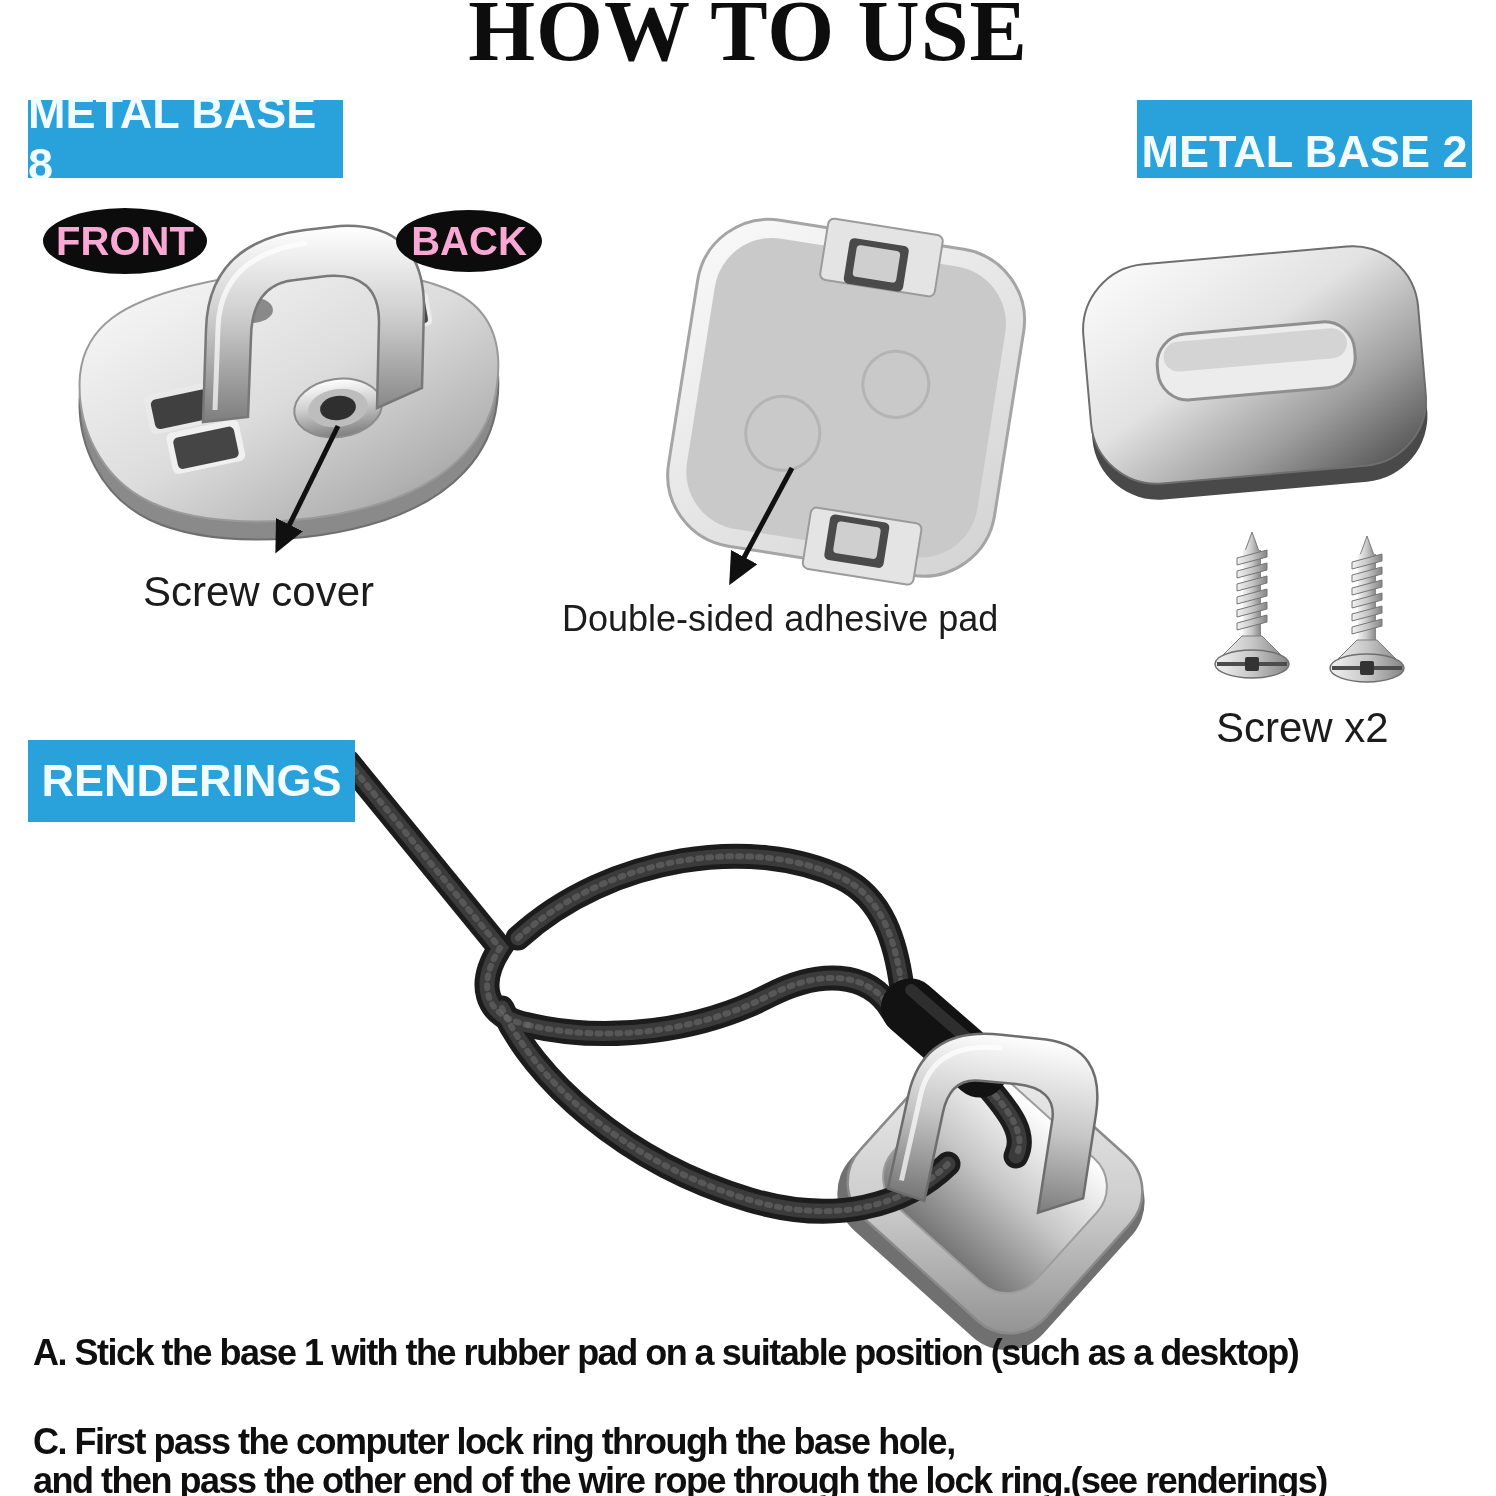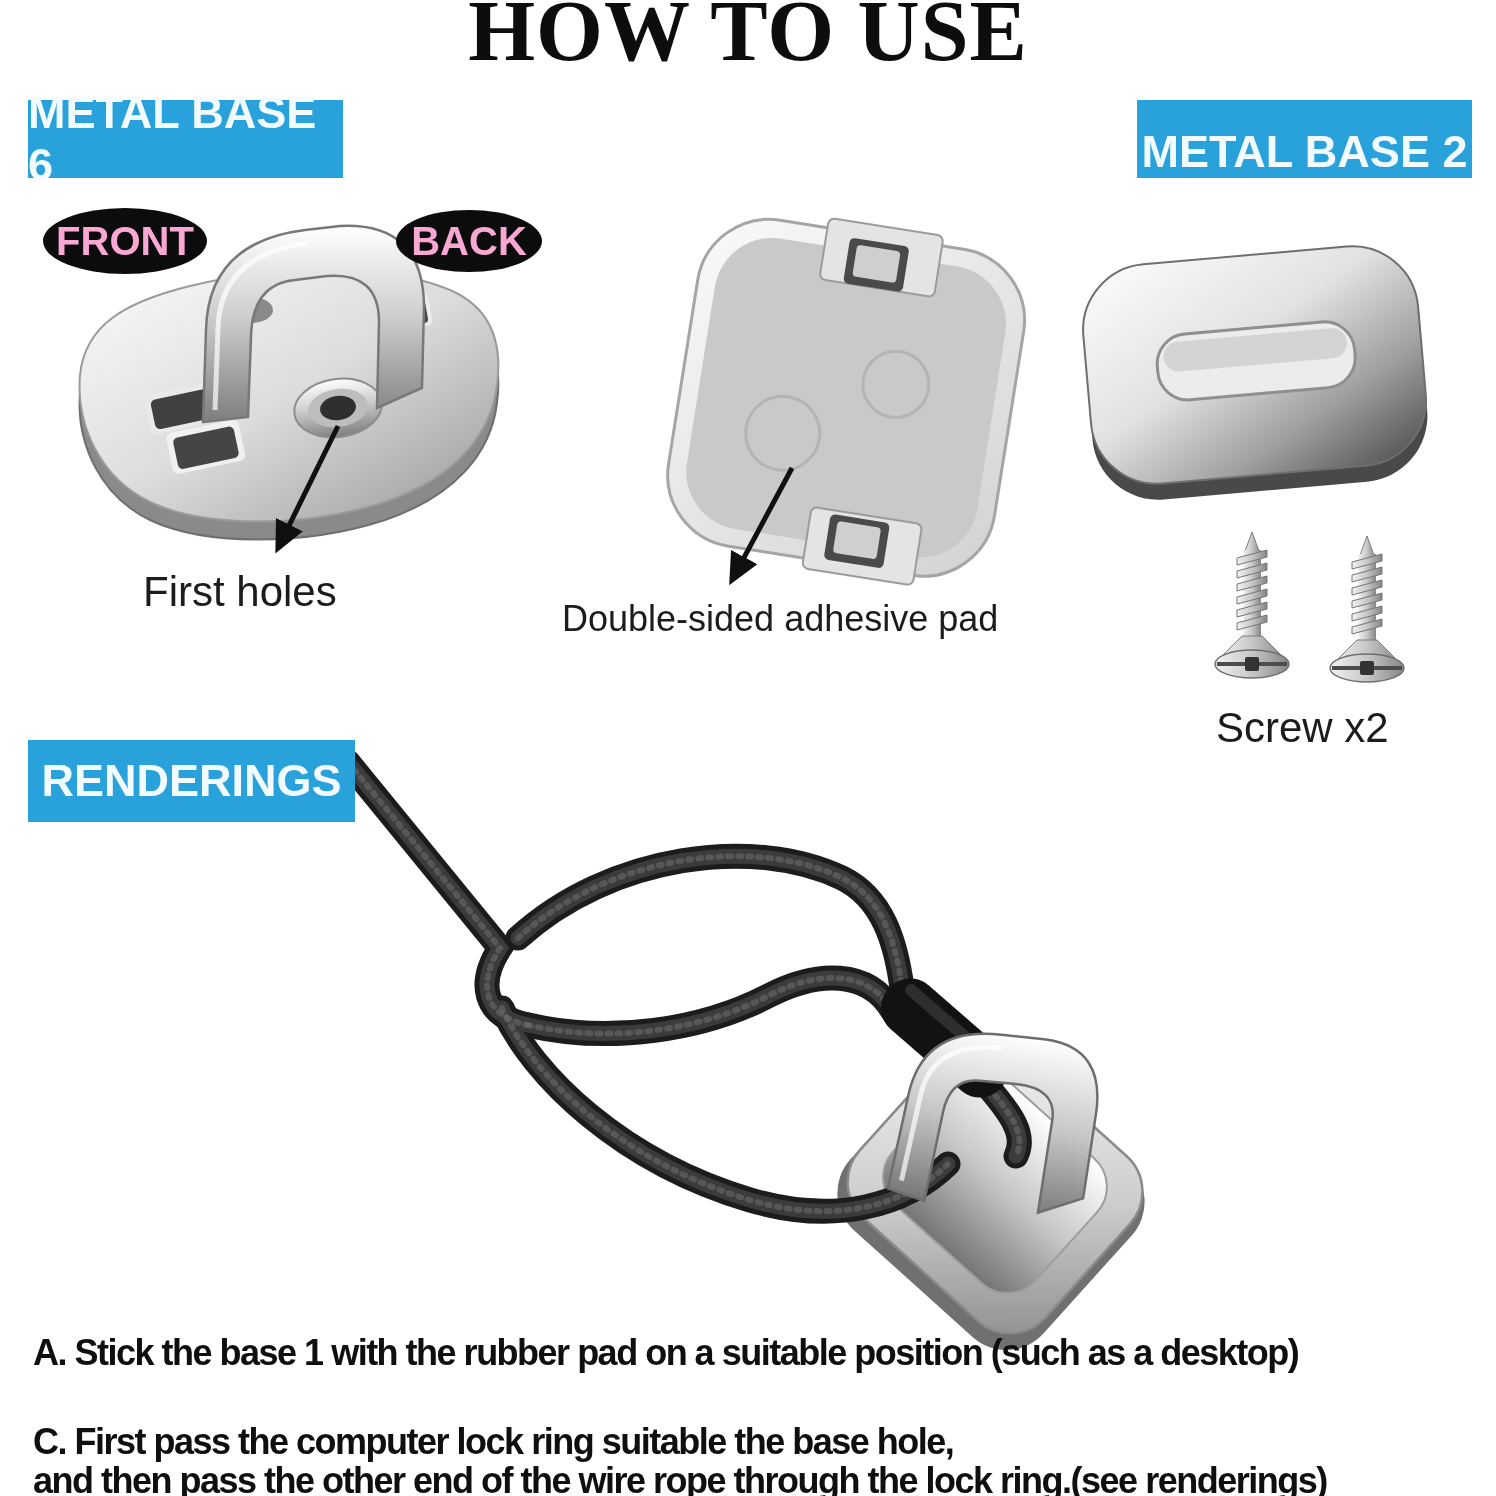--- a/index.html
+++ b/index.html
@@ -24,21 +24,21 @@
           stroke-dasharray:3 7;opacity:.55;}
 </style>
 </head>
 <body>
 
 <div class="page">
 
   <div class="title">HOW TO USE</div>
 
   <div class="bluetag" style="left:28px;top:100px;width:315px;height:78px;">
-    <span>METAL BASE 6</span>
+    <span>METAL BASE 8</span>
   </div>
   <div class="bluetag" style="left:1137px;top:100px;width:335px;height:78px;align-items:flex-end;">
     <span>METAL BASE 2</span>
   </div>
 
   <svg style="left:55px;top:210px;" width="470" height="360" viewBox="0 0 470 360">
     <defs>
       <linearGradient id="silA" x1="0" y1="0" x2="1" y2="1">
         <stop offset="0" stop-color="#fbfbfb"></stop>
           <stop offset="0.5" stop-color="#dcdcdc"></stop>
@@ -153,21 +153,21 @@
     <use href="#screw" x="137" y="6"></use>
   </svg>
 
   <div class="ovaltag" style="left:43px;top:208px;width:164px;height:66px;">
     <span>FRONT</span>
   </div>
   <div class="ovaltag" style="left:396px;top:210px;width:146px;height:62px;">
     <span>BACK</span>
   </div>
 
-  <div class="caption" style="left:143px;top:568px;">First holes</div>
+  <div class="caption" style="left:143px;top:568px;">Screw cover</div>
   <div class="caption small" style="left:562px;top:598px;">Double-sided adhesive pad</div>
   <div class="caption" style="left:1216px;top:704px;">Screw x2</div>
 
   <svg style="left:330px;top:738px;" width="860" height="612" viewBox="0 0 860 612">
     <defs>
       <linearGradient id="silC" x1="0" y1="0" x2="1" y2="1">
         <stop offset="0" stop-color="#f6f6f6"></stop>
           <stop offset="0.55" stop-color="#cdcdcd"></stop>
         <stop offset="1" stop-color="#8b8b8b"></stop>
       </linearGradient>
@@ -227,16 +227,16 @@
     <defs>
       <marker id="ah" markerUnits="userSpaceOnUse" markerWidth="34" markerHeight="30" refX="26" refY="15" orient="auto">
         <path d="M0,0 L32,15 L0,30 Z" fill="#101010"></path>
       </marker>
     </defs>
     <line x1="338" y1="426" x2="278" y2="548" stroke="#101010" stroke-width="5" marker-end="url(#ah)"></line>
     <line x1="792" y1="468" x2="732" y2="580" stroke="#101010" stroke-width="5" marker-end="url(#ah)"></line>
   </svg>
 
   <div class="instr" style="top:1332px;">A. Stick the base 1 with the rubber pad on a suitable position (such as a desktop)</div>
-  <div class="instr" style="top:1421px;">C. First pass the computer lock ring suitable the base hole,</div>
+  <div class="instr" style="top:1421px;">C. First pass the computer lock ring through the base hole,</div>
   <div class="instr" style="top:1460px;">and then pass the other end of the wire rope through the lock ring.(see renderings)</div>
 
 </div>
 
 </body></html>

